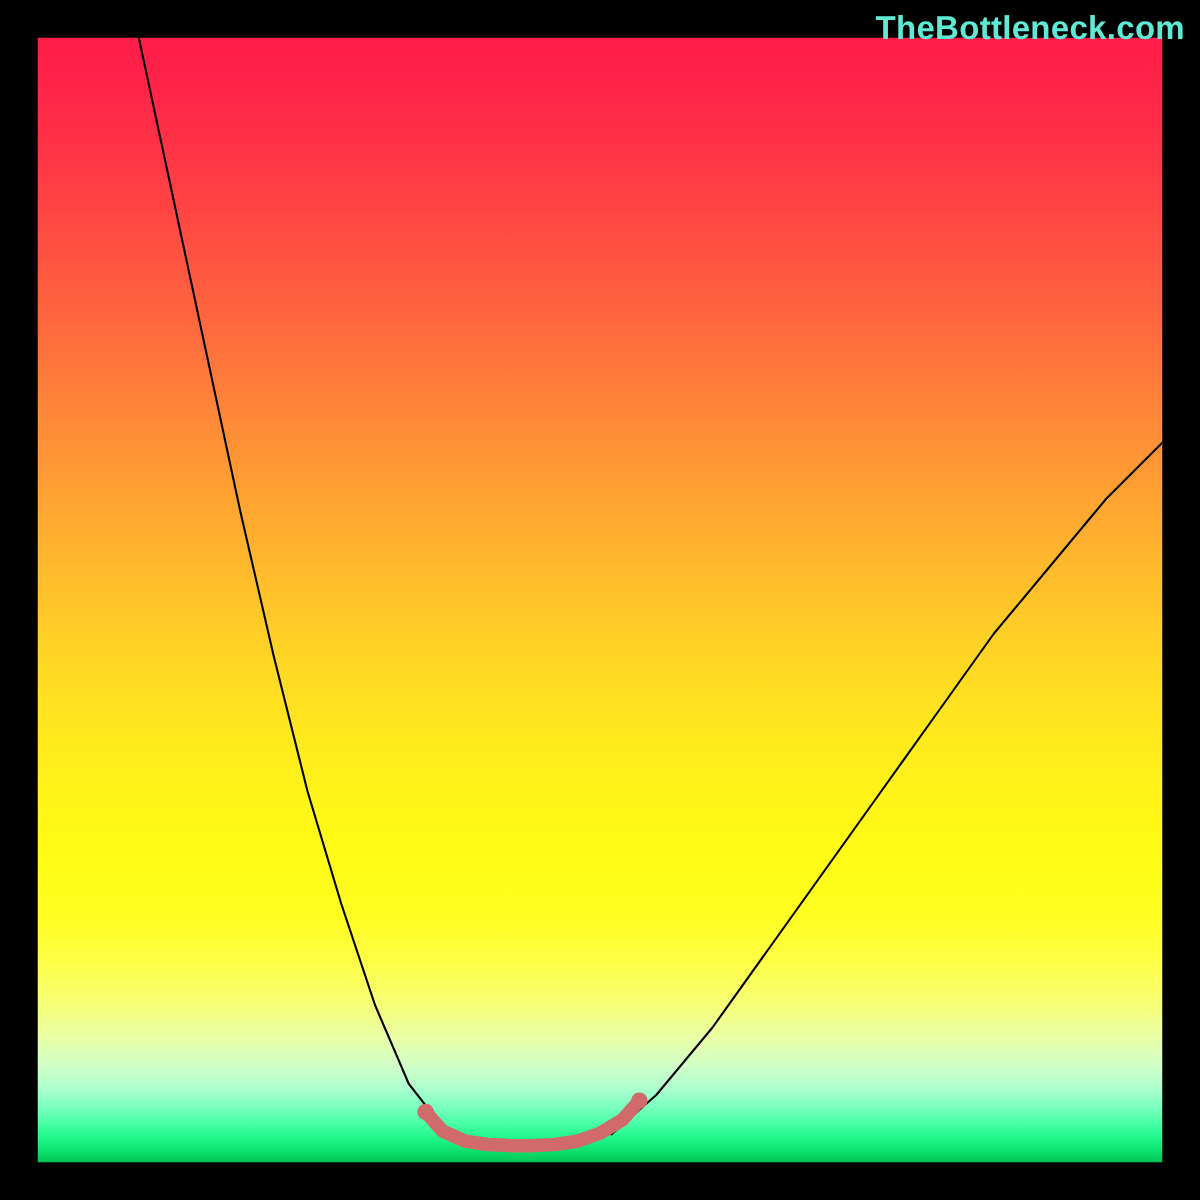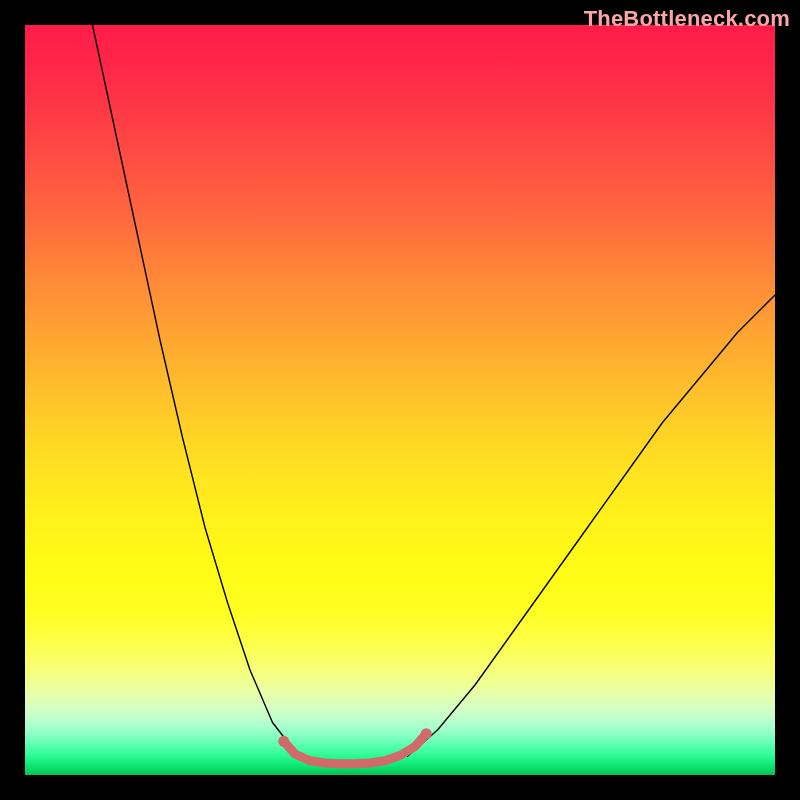--- a/index.html
+++ b/index.html
@@ -32,21 +32,21 @@
   svg.curve {
     position: absolute;
     inset: 0;
     width: 100%;
     height: 100%;
   }
   .watermark {
     position: absolute;
     top: 6px;
     right: 10px;
-    color: #fca5a5;
+    color: #5eead4;
     font-size: 22px;
     font-weight: 600;
     letter-spacing: 0.2px;
     user-select: none;
     text-align: right;
   }
 </style>
 </head>
 <body>
 

